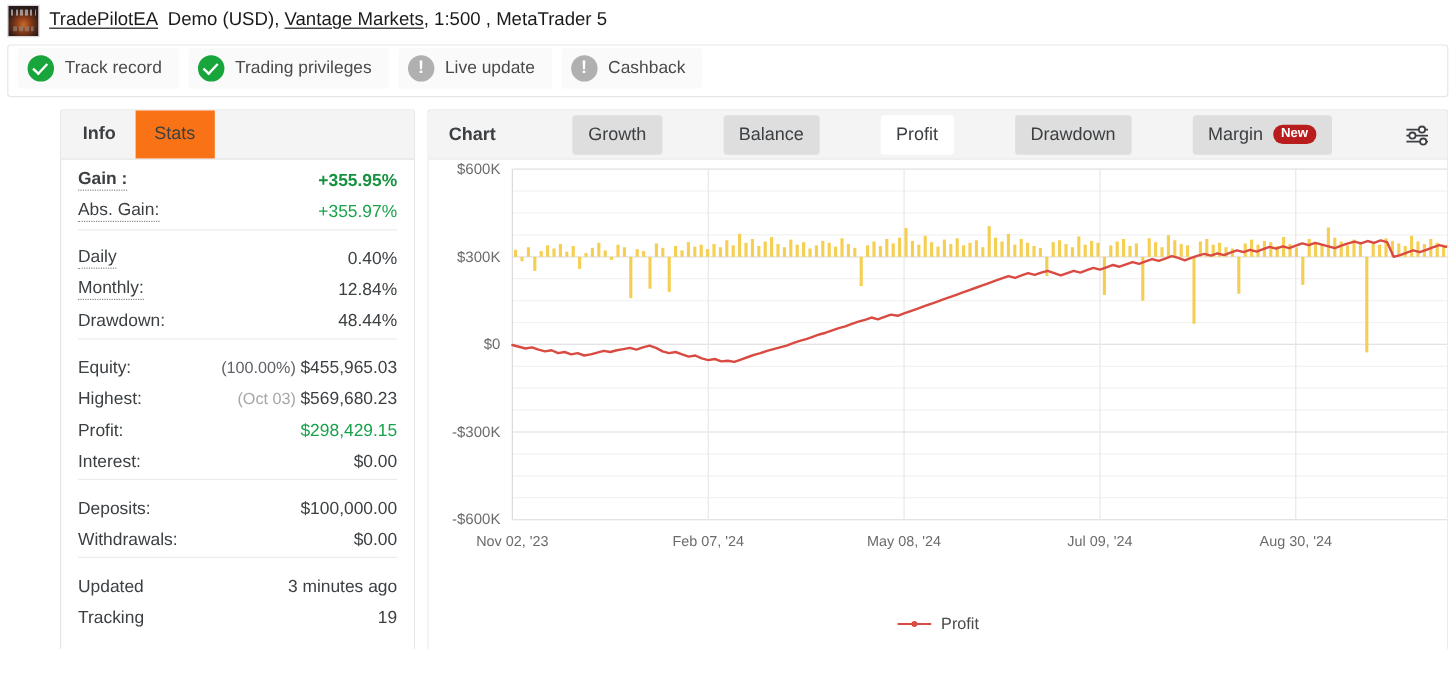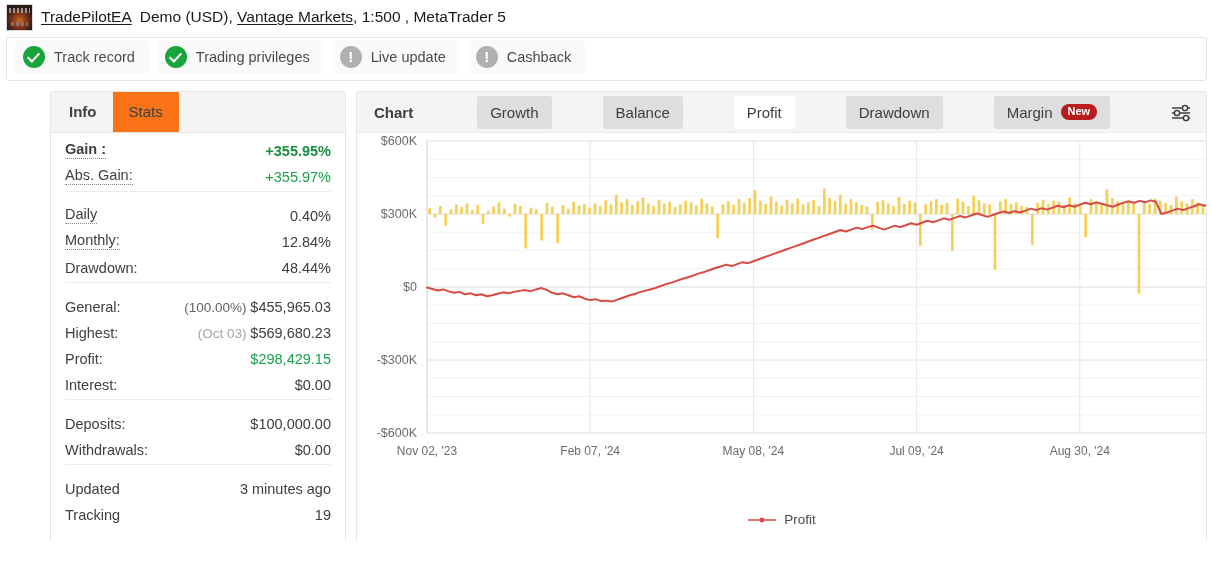--- a/index.html
+++ b/index.html
@@ -306,21 +306,21 @@
         <div class="srow">
           <span class="lbl dotted">Monthly:</span>
           <span class="val ">12.84%</span>
         </div>
         <div class="srow">
           <span class="lbl ">Drawdown:</span>
           <span class="val ">48.44%</span>
         </div>
         <div class="sep"></div>
         <div class="srow">
-          <span class="lbl ">General:</span>
+          <span class="lbl ">Equity:</span>
           <span class="val "><span class="sub">(100.00%) </span>$455,965.03</span>
         </div>
         <div class="srow">
           <span class="lbl ">Highest:</span>
           <span class="val "><span class="subl">(Oct 03) </span>$569,680.23</span>
         </div>
         <div class="srow">
           <span class="lbl ">Profit:</span>
           <span class="val green">$298,429.15</span>
         </div>

